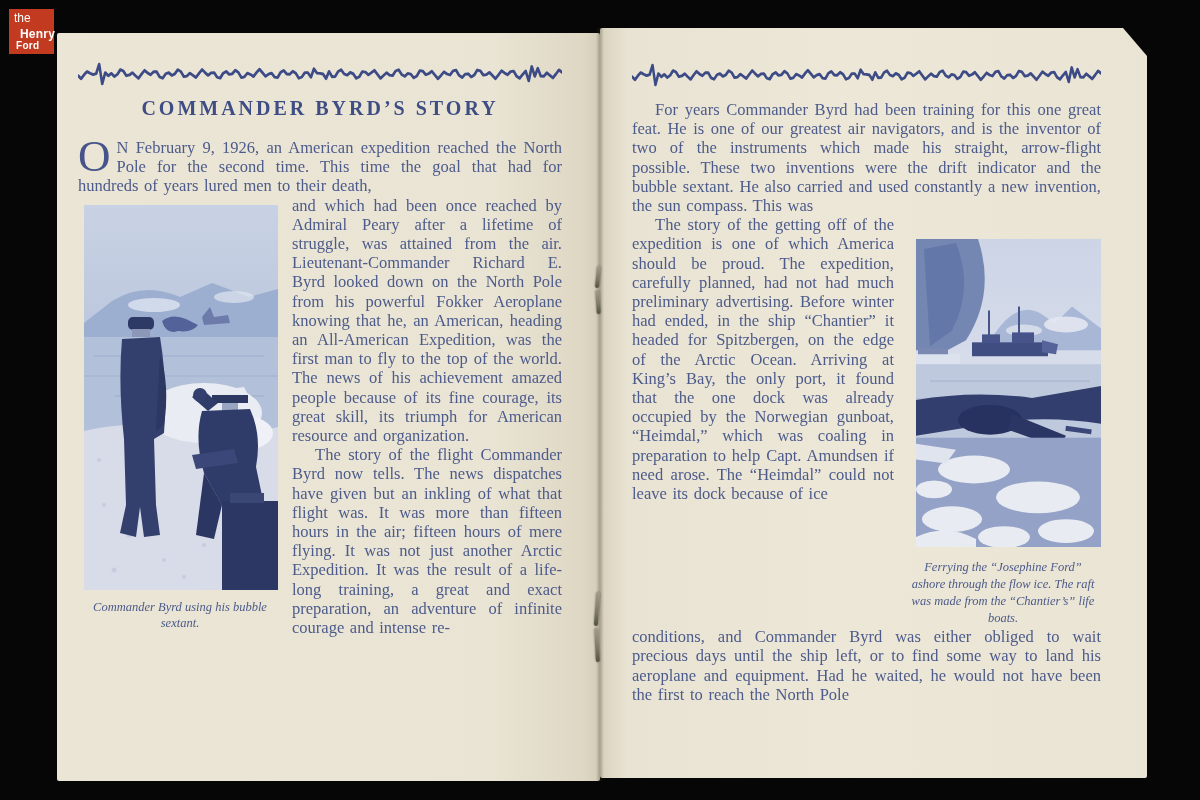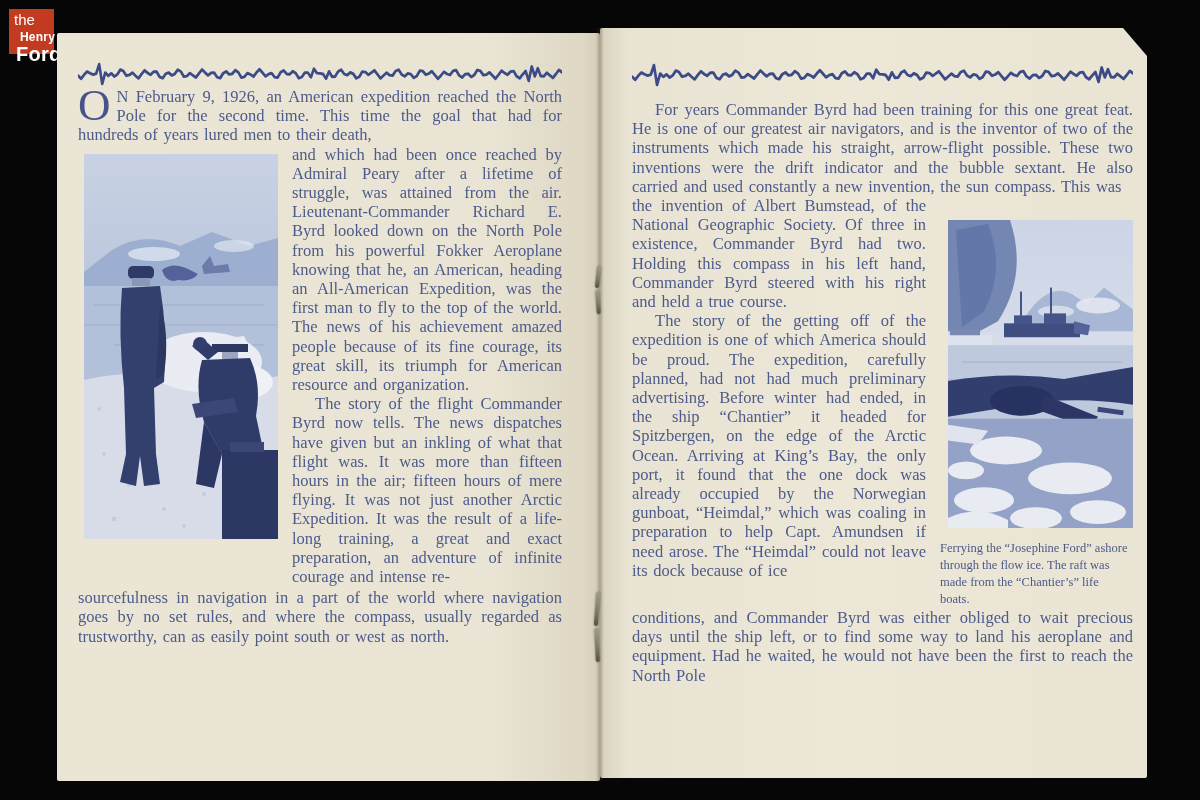--- a/index.html
+++ b/index.html
@@ -20,21 +20,21 @@
     background:linear-gradient(90deg,#d8d1be 0%,#e8e3d2 5%,#ece7d7 45%,#e9e4d3 100%);
     clip-path:polygon(0 0,calc(100% - 24px) 0,100% 28px,100% 100%,0 100%);
   }
   .dogear{
     position:absolute;right:0;top:0;width:0;height:0;
     border-left:24px solid transparent;border-top:28px solid #c9c2ae;
     opacity:.55;
   }
   .page-inner{position:relative;height:100%;box-sizing:border-box;}
   .page-left .page-inner{padding:28px 38px 0 21px;}
-  .page-right .page-inner{padding:34px 14px 0 32px;}
+  .page-right .page-inner{padding:34px 46px 0 32px;}
 
   .squiggle-wrap{width:100%;height:26px;}
   .squiggle-wrap svg{width:100%;height:26px;display:block;}
 
   .doc-title{
     text-align:center;
     font-size:20px;letter-spacing:3px;
     color:#3e4d84;
     margin:10px 0 18px 0;
     white-space:nowrap;
@@ -52,22 +52,24 @@
     font-size:45px;line-height:35px;
     padding:1px 6px 0 0;
     color:#46548a;
   }
   .row{display:flex;align-items:flex-start;}
   .photo-col-left{width:208px;flex:none;padding-top:9px;}
   .photo-frame-left{width:194px;height:385px;margin-left:6px;}
   .photo-frame-left svg{display:block;width:100%;height:100%;}
   .text-col-left{flex:1;margin-left:6px;}
   .caption{
+    font-style:italic;
     font-size:12.5px;line-height:16.5px;
     color:#4c5a8a;
+    text-align:center;
     margin-top:9px;
   }
   .caption-left{width:204px;}
   .below-block{margin-top:2px;}
 
   .text-col-right{flex:1;margin-right:14px;}
   .photo-col-right{width:193px;flex:none;padding-top:24px;}
   .photo-frame-right{width:185px;height:308px;margin-left:8px;}
   .photo-frame-right svg{display:block;width:100%;height:100%;}
   .caption-right{width:190px;margin-top:12px;line-height:17px;}
@@ -91,40 +93,41 @@
   .staple-2 .leg2{top:36px;height:34px;transform:rotate(-3deg);}
 
   .logo{
     position:absolute;left:9px;top:9px;width:45px;height:45px;
     background:#c23a1f;
     color:#ffffff;
     font-family:"Liberation Sans","DejaVu Sans",sans-serif;
     box-sizing:border-box;padding:3px 0 0 5px;
     line-height:1;
   }
-  .logo .the{font-size:15px;display:block;}
+  .logo .the{font-size:12px;display:block;}
   .logo .henry{font-size:12px;font-weight:bold;display:block;margin:4px 0 0 6px;letter-spacing:.2px;}
-  .logo .ford{font-size:20px;font-weight:bold;display:block;margin:1px 0 0 2px;letter-spacing:.3px;}
+  .logo .ford{font-size:10px;font-weight:bold;display:block;margin:1px 0 0 2px;letter-spacing:.3px;}
 </style>
 </head>
 <body>
 
 <div class="logo">
   <span class="the">the</span>
   <span class="henry">Henry</span>
   <span class="ford">Ford</span>
 </div>
 
 <div class="page page-left">
   <div class="page-inner">
     <div class="squiggle-wrap">
       <svg class="squiggle" viewBox="0 0 480 24" preserveAspectRatio="none">
           <polyline points="0,13.5 3,16.4 6,12.8 9,9.8 12,11.3 15,12.6 18,11.7 21,2.9 24,21.1 27,10.7 30,13.7 33,11.4 36,14.4 39,12.4 42,8.0 45,9.3 48,13.6 51,12.9 54,10.8 57,13.6 60,16.0 63,12.1 66,8.6 69,11.0 72,12.7 75,9.9 78,9.9 81,14.7 84,15.9 87,11.8 90,10.7 93,13.3 96,11.9 99,8.0 102,9.8 105,14.5 108,13.9 111,11.2 114,13.2 117,15.2 120,11.4 123,7.9 126,10.7 129,13.3 132,11.0 135,10.7 138,15.0 141,15.8 144,11.2 147,9.6 150,12.4 153,11.8 156,8.5 159,10.5 162,15.3 165,14.6 168,11.2 171,12.4 174,14.3 177,10.7 180,7.6 183,10.9 186,14.2 189,12.1 192,11.2 195,14.8 198,15.3 201,10.4 204,8.7 207,12.0 210,12.3 213,9.5 216,11.3 219,15.9 222,14.8 225,10.7 228,10.8 231,15.0 234,7.2 237,11.1 240,11.5 243,12.0 246,16.3 249,9.6 252,14.6 255,14.3 258,9.6 261,8.1 264,12.0 267,13.1 270,10.5 273,11.9 276,16.0 279,14.5 282,9.8 285,10.2 288,12.8 291,10.8 294,8.6 297,12.3 300,16.0 303,13.4 306,10.8 309,13.1 312,13.5 315,9.2 318,8.1 321,12.5 324,14.2 327,11.5 330,12.1 333,15.6 336,13.8 339,8.9 342,9.4 345,12.7 348,11.5 351,9.5 354,13.0 357,16.4 360,13.3 363,10.0 366,12.0 369,12.9 372,9.2 375,8.5 378,13.3 381,15.2 384,12.1 387,11.8 390,14.7 393,13.0 396,8.3 399,9.1 402,13.1 405,12.6 408,10.5 411,13.4 414,16.3 417,12.8 420,9.0 423,11.0 426,12.7 429,9.8 432,9.3 435,14.1 438,15.9 441,12.4 444,9.3 447,18.3 450,5.1 453,14.2 456,6.7 459,14.0 462,14.1 465,10.9 468,13.2 471,15.6 474,12.0 477,8.2 480,10.5" fill="none" stroke="#3c4a86" stroke-width="2.6" stroke-linejoin="round" stroke-linecap="round"></polyline>
         </svg>
     </div>
+    <h1 class="doc-title">COMMANDER BYRD’S STORY</h1>
 
     <p class="bodytext"><span class="dropcap">O</span><span>N February 9, 1926, an American expedition reached the North Pole for the second time.  This time the goal that had for hundreds of years lured men to their death,</span></p>
 
     <div class="row">
       <div class="photo-col-left">
         <div class="photo-frame-left">
           <svg viewBox="0 0 194 385" preserveAspectRatio="none">
             <defs>
               <linearGradient id="skyL" x1="0" y1="0" x2="0" y2="1">
                 <stop offset="0" stop-color="#c9d2e4"></stop>
@@ -168,47 +171,44 @@
               <path d="M118,206 L166,204 Q178,230 172,262 L180,300 L140,304 L120,268 Q110,234 118,206 Z" fill="#2f3b68"></path>
               <path d="M124,206 l-16,-14 l10,-8 l16,14 Z" fill="#2f3b68"></path>
               <circle cx="116" cy="190" r="7" fill="#323e6e"></circle>
               <path d="M108,250 L150,244 L154,258 L112,264 Z" fill="#3a4778"></path>
               <path d="M120,268 L112,330 L130,334 L138,300 Z" fill="#2b3662"></path>
             </g>
             <rect x="138" y="296" width="56" height="89" fill="#2c3763"></rect>
             <rect x="146" y="288" width="34" height="10" fill="#3a4673"></rect>
           </svg>
         </div>
+        <div class="caption caption-left">Commander Byrd using his bubble sextant.</div>
       </div>
       <div class="text-col-left">
         <p class="bodytext">and which had been once reached by Admiral Peary after a lifetime of struggle, was attained from the air. Lieutenant-Commander Richard E. Byrd looked down on the North Pole from his powerful Fokker Aeroplane knowing that he, an American, heading an All-American Expedition, was the first man to fly to the top of the world.  The news of his achievement amazed people because of its fine courage, its great skill, its triumph for American resource and organization.</p>
         <p class="bodytext indent">The story of the flight Commander Byrd now tells.  The news dispatches have given but an inkling of what that flight was.  It was more than fifteen hours in the air; fifteen hours of mere flying.  It was not just another Arctic Expedition.  It was the result of a life-long training, a great and exact preparation, an adventure of infinite courage and intense re-</p>
       </div>
     </div>
 
-    <div class="below-block">
-      <p class="bodytext">sourcefulness in navigation in a part of the world where navigation goes by no set rules, and where the compass, usually regarded as trustworthy, can as easily point south or west as north.</p>
-    </div>
   </div>
 </div>
 
 <div class="page page-right">
   <div class="dogear"></div>
   <div class="page-inner">
     <div class="squiggle-wrap">
       <svg class="squiggle" viewBox="0 0 480 24" preserveAspectRatio="none">
           <polyline points="0,13.5 3,16.4 6,12.8 9,9.8 12,11.3 15,12.6 18,11.7 21,2.9 24,21.1 27,10.7 30,13.7 33,11.4 36,14.4 39,12.4 42,8.0 45,9.3 48,13.6 51,12.9 54,10.8 57,13.6 60,16.0 63,12.1 66,8.6 69,11.0 72,12.7 75,9.9 78,9.9 81,14.7 84,15.9 87,11.8 90,10.7 93,13.3 96,11.9 99,8.0 102,9.8 105,14.5 108,13.9 111,11.2 114,13.2 117,15.2 120,11.4 123,7.9 126,10.7 129,13.3 132,11.0 135,10.7 138,15.0 141,15.8 144,11.2 147,9.6 150,12.4 153,11.8 156,8.5 159,10.5 162,15.3 165,14.6 168,11.2 171,12.4 174,14.3 177,10.7 180,7.6 183,10.9 186,14.2 189,12.1 192,11.2 195,14.8 198,15.3 201,10.4 204,8.7 207,12.0 210,12.3 213,9.5 216,11.3 219,15.9 222,14.8 225,10.7 228,10.8 231,15.0 234,7.2 237,11.1 240,11.5 243,12.0 246,16.3 249,9.6 252,14.6 255,14.3 258,9.6 261,8.1 264,12.0 267,13.1 270,10.5 273,11.9 276,16.0 279,14.5 282,9.8 285,10.2 288,12.8 291,10.8 294,8.6 297,12.3 300,16.0 303,13.4 306,10.8 309,13.1 312,13.5 315,9.2 318,8.1 321,12.5 324,14.2 327,11.5 330,12.1 333,15.6 336,13.8 339,8.9 342,9.4 345,12.7 348,11.5 351,9.5 354,13.0 357,16.4 360,13.3 363,10.0 366,12.0 369,12.9 372,9.2 375,8.5 378,13.3 381,15.2 384,12.1 387,11.8 390,14.7 393,13.0 396,8.3 399,9.1 402,13.1 405,12.6 408,10.5 411,13.4 414,16.3 417,12.8 420,9.0 423,11.0 426,12.7 429,9.8 432,9.3 435,14.1 438,15.9 441,12.4 444,9.3 447,18.3 450,5.1 453,14.2 456,6.7 459,14.0 462,14.1 465,10.9 468,13.2 471,15.6 474,12.0 477,8.2 480,10.5" fill="none" stroke="#3c4a86" stroke-width="2.6" stroke-linejoin="round" stroke-linecap="round"></polyline>
         </svg>
     </div>
 
     <p class="bodytext indent" style="margin-top:12px;">For years Commander Byrd had been training for this one great feat.  He is one of our greatest air navigators, and is the inventor of two of the instruments which made his straight, arrow-flight possible.  These two inventions were the drift indicator and the bubble sextant.  He also carried and used constantly a new invention, the sun compass.  This was</p>
 
     <div class="row">
       <div class="text-col-right">
-        <p class="bodytext">the invention of Albert Bumstead, of the National Geographic Society.  Of three in existence, Commander Byrd had two.  Holding this compass in his left hand, Commander Byrd steered with his right and held a true course.</p>
         <p class="bodytext indent">The story of the getting off of the expedition is one of which America should be proud.  The expedition, carefully planned, had not had much preliminary advertising. Before winter had ended, in the ship “Chantier” it headed for Spitzbergen, on the edge of the Arctic Ocean.  Arriving at King’s Bay, the only port, it found that the one dock was already occupied by the Norwegian gunboat, “Heimdal,” which was coaling in preparation to help Capt. Amundsen if need arose.  The “Heimdal” could not leave its dock because of ice</p>
       </div>
       <div class="photo-col-right">
         <div class="photo-frame-right">
           <svg viewBox="0 0 185 310" preserveAspectRatio="none">
             <defs>
               <linearGradient id="skyR" x1="0" y1="0" x2="0" y2="1">
                 <stop offset="0" stop-color="#ccd4e6"></stop>
                   <stop offset="1" stop-color="#d6dcea"></stop>
               </linearGradient>

